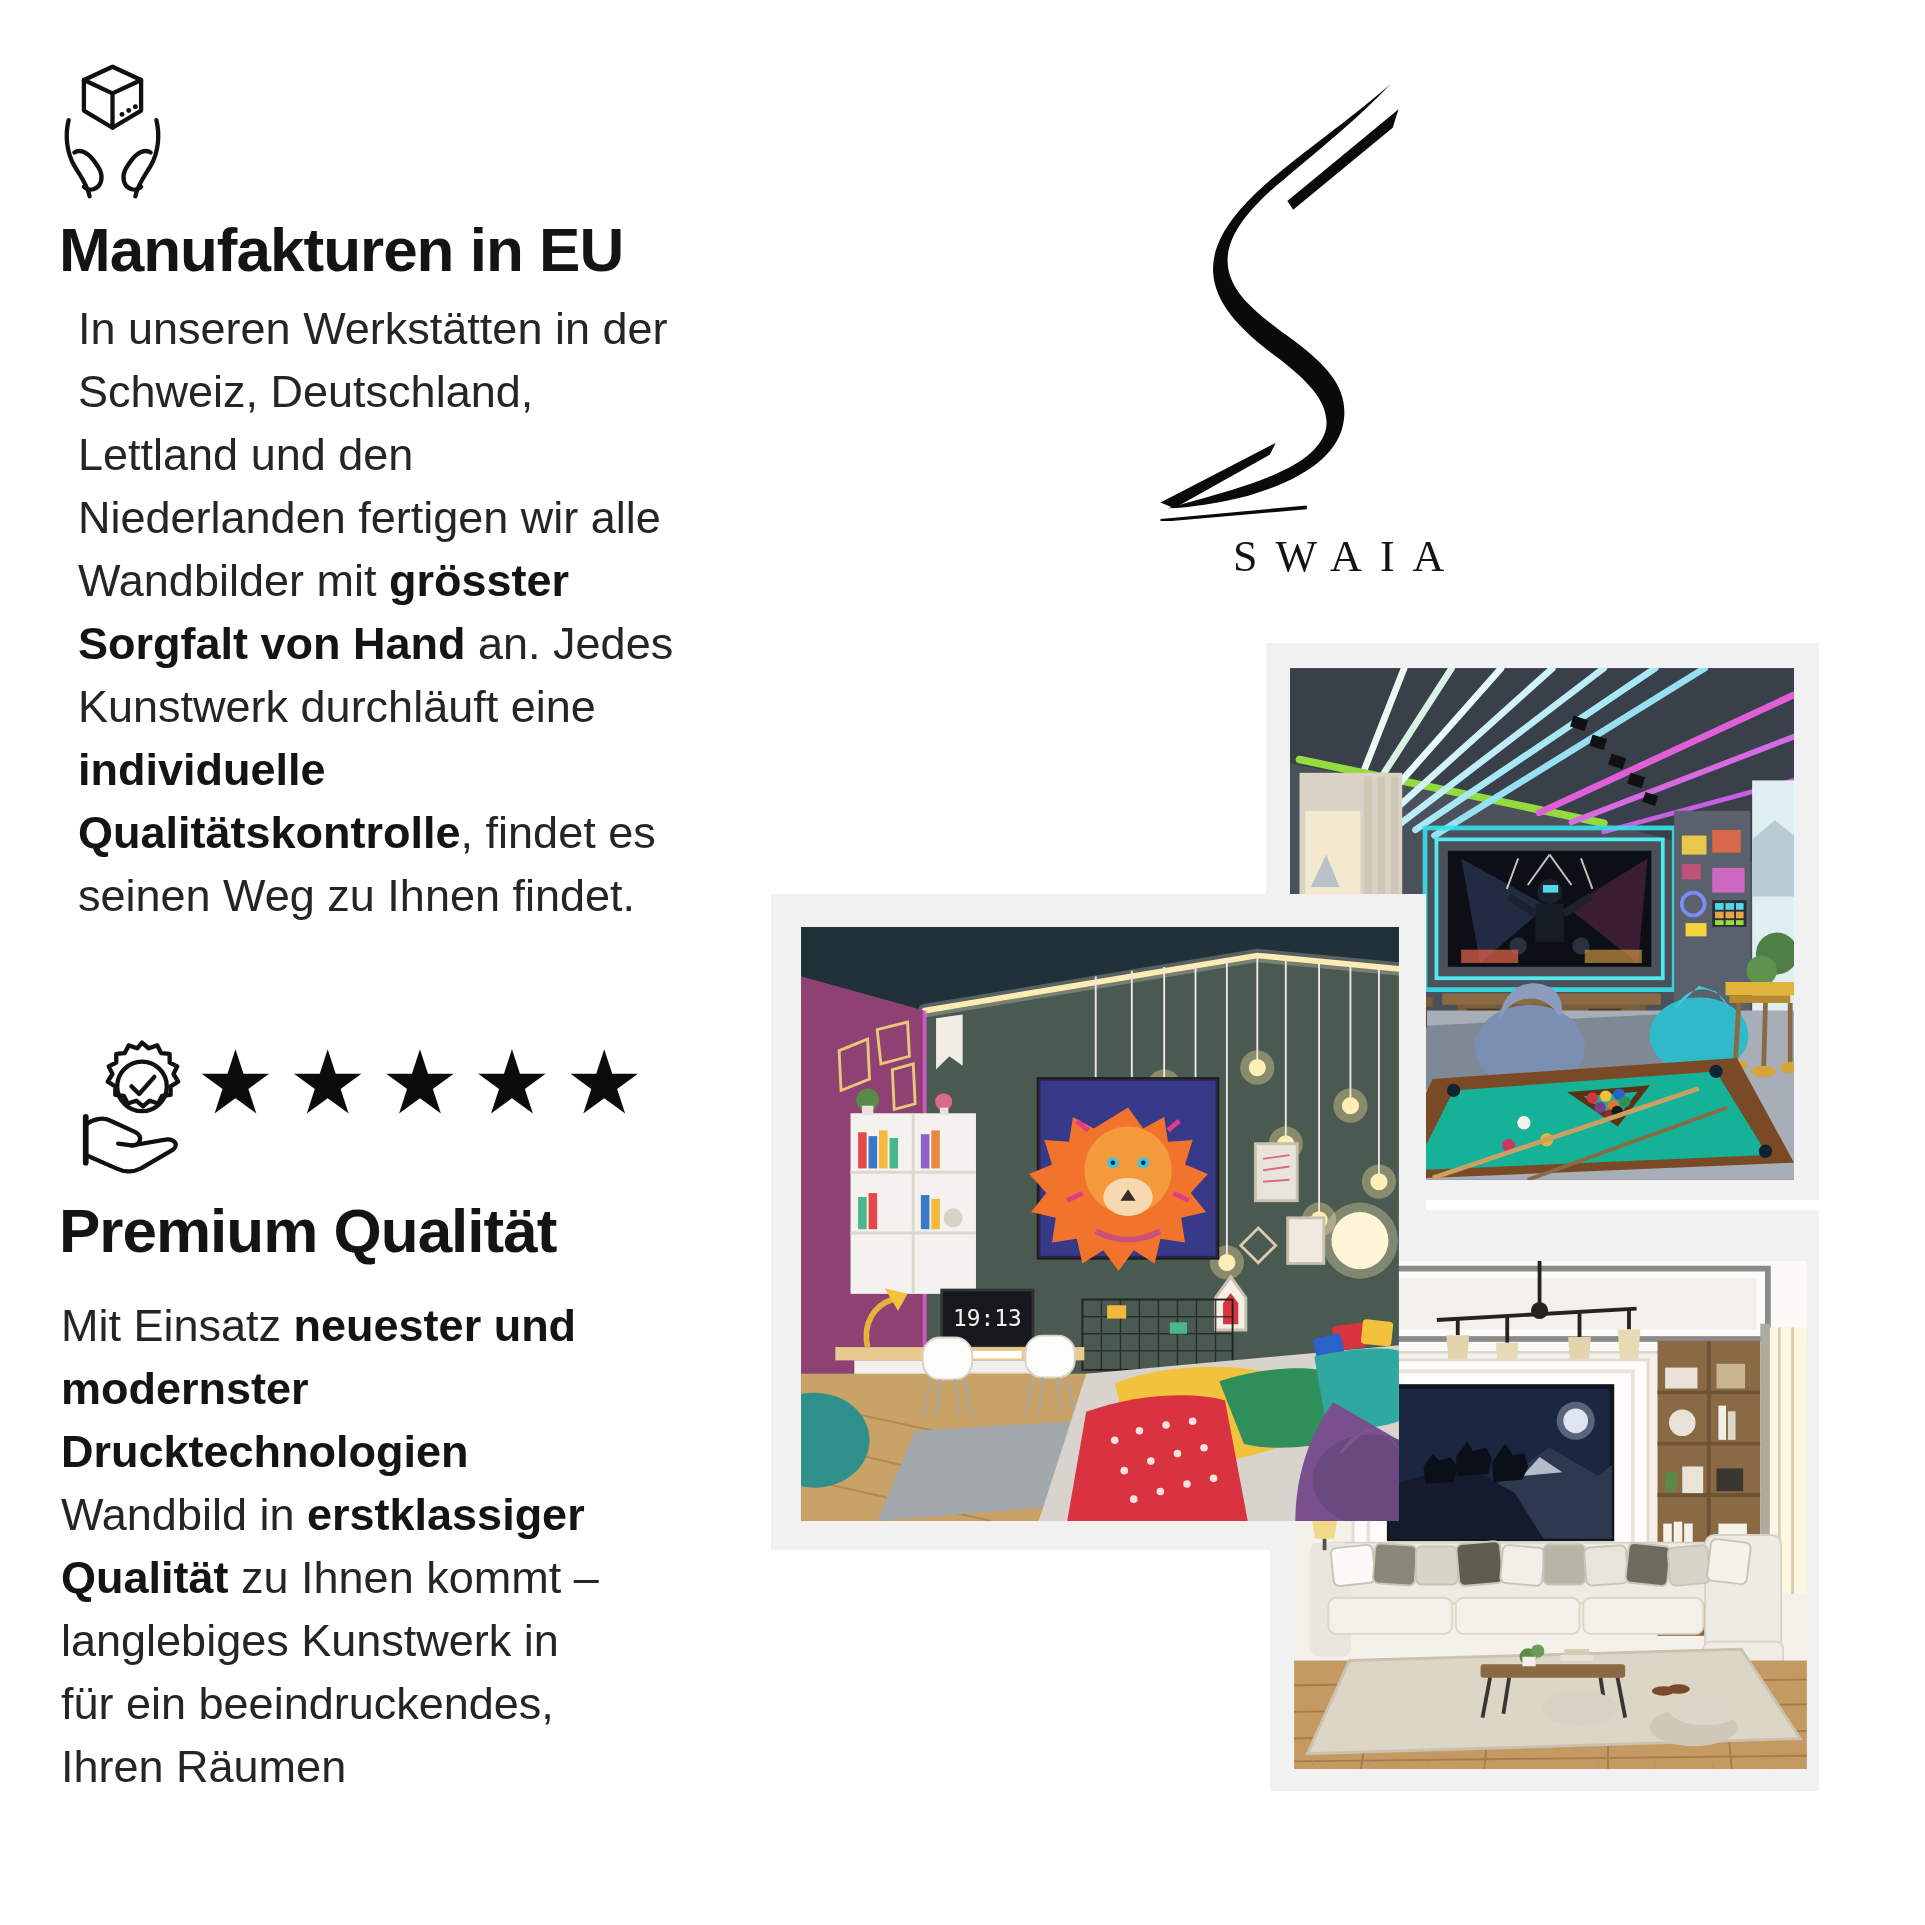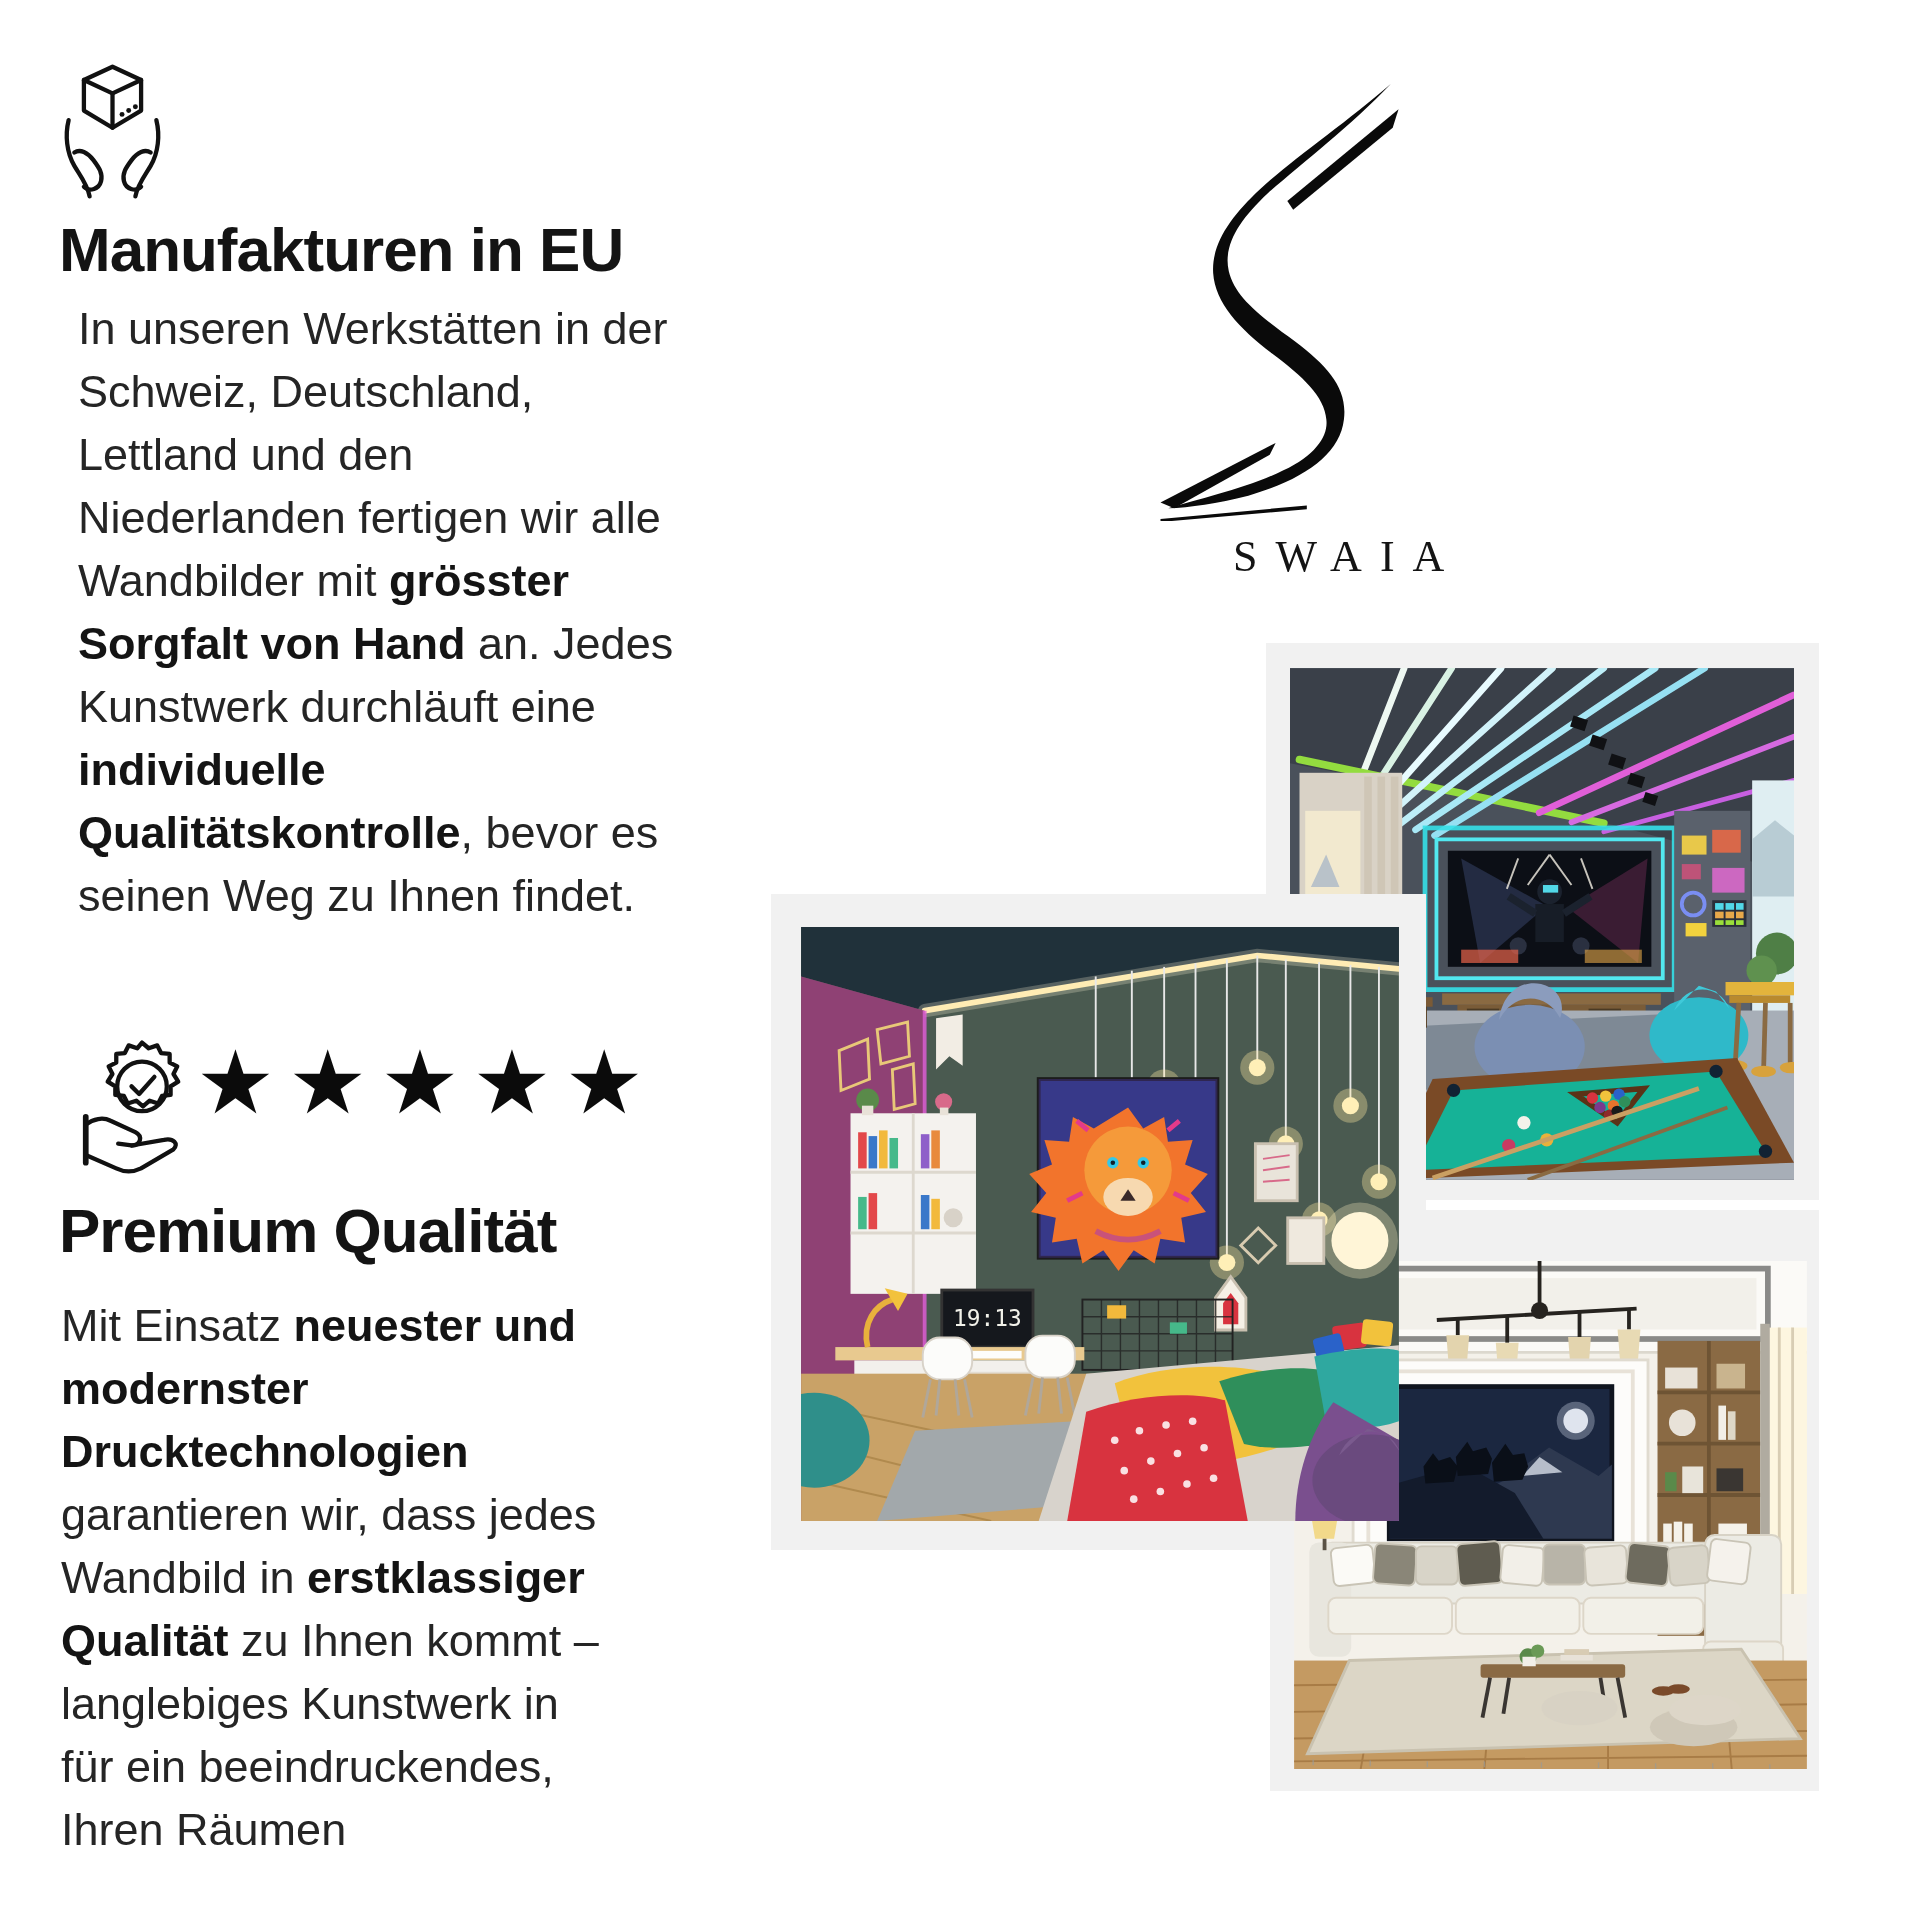--- a/index.html
+++ b/index.html
@@ -48,21 +48,21 @@
 
   <div class="abs para" style="left:78px;top:297px;">
       <div class="tl"><span>In unseren Werkstätten in der</span></div>
       <div class="tl"><span>Schweiz, Deutschland,</span></div>
       <div class="tl"><span>Lettland und den</span></div>
       <div class="tl"><span>Niederlanden fertigen wir alle</span></div>
       <div class="tl"><span>Wandbilder mit </span><span class="b">grösster</span></div>
       <div class="tl"><span class="b">Sorgfalt von Hand</span><span> an. Jedes</span></div>
       <div class="tl"><span>Kunstwerk durchläuft eine</span></div>
       <div class="tl"><span class="b">individuelle</span></div>
-      <div class="tl"><span class="b">Qualitätskontrolle</span><span>, bevor es</span></div>
+      <div class="tl"><span class="b">Qualitätskontrolle</span><span>, findet es</span></div>
       <div class="tl"><span>seinen Weg zu Ihnen findet.</span></div>
     </div>
 
   <svg class="abs" style="left:80px;top:1033px;" width="124" height="143" viewBox="0 0 130 150">
     <g fill="none" stroke="#111" stroke-width="4.5" stroke-linecap="round" stroke-linejoin="round">
 
       <path d="M65 10 l7 6 9-3 4 8 9 1 0 9 8 4 -4 8 5 8 -8 5 0 9 -9 1 -4 8 -9 -3 -7 6 -7-6 -9 3 -4-8 -9-1 0-9 -8-5 5-8 -4-8 8-4 0-9 9-1 4-8 9 3 Z"></path>
       <circle cx="65" cy="56" r="26"></circle>
       <path d="M54 56 L62 64 L78 46"></path>
 
@@ -73,21 +73,20 @@
   </svg>
 
   <div class="abs stars" style="left:196px;top:1035px;"><span>★</span><span>★</span><span>★</span><span>★</span><span>★</span></div>
 
   <div class="abs h1" style="left:59px;top:1195px;">Premium Qualität</div>
 
   <div class="abs para" style="left:61px;top:1294px;">
       <div class="tl"><span>Mit Einsatz </span><span class="b">neuester und</span></div>
       <div class="tl"><span class="b">modernster</span></div>
       <div class="tl"><span class="b">Drucktechnologien</span></div>
-      <div class="tl"><span>garantieren wir, dass jedes</span></div>
       <div class="tl"><span>Wandbild in </span><span class="b">erstklassiger</span></div>
       <div class="tl"><span class="b">Qualität</span><span> zu Ihnen kommt –</span></div>
       <div class="tl"><span>langlebiges Kunstwerk in</span></div>
       <div class="tl"><span>für ein beeindruckendes,</span></div>
       <div class="tl"><span>Ihren Räumen</span></div>
     </div>
 
   <svg class="abs" style="left:1153px;top:82px;" width="255" height="439" viewBox="0 0 250 450">
     <g fill="#0a0a0a">
 

